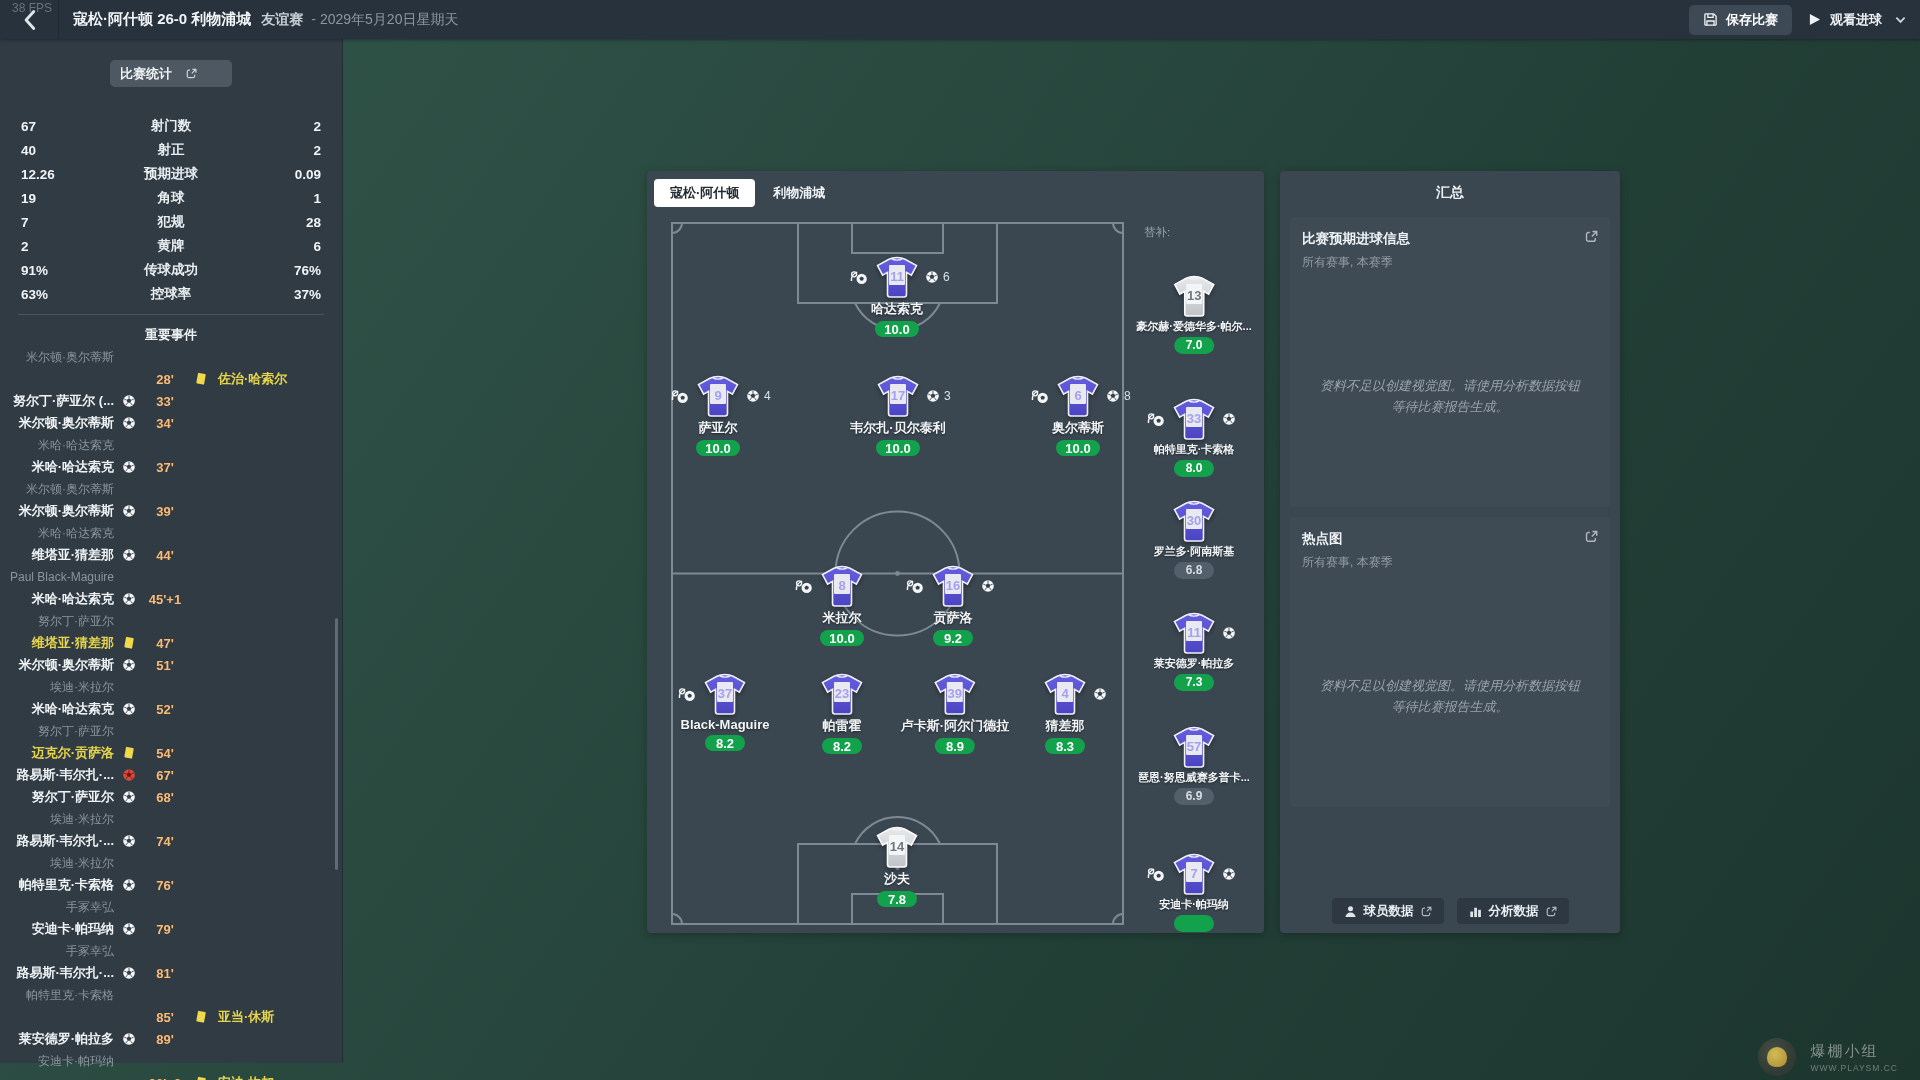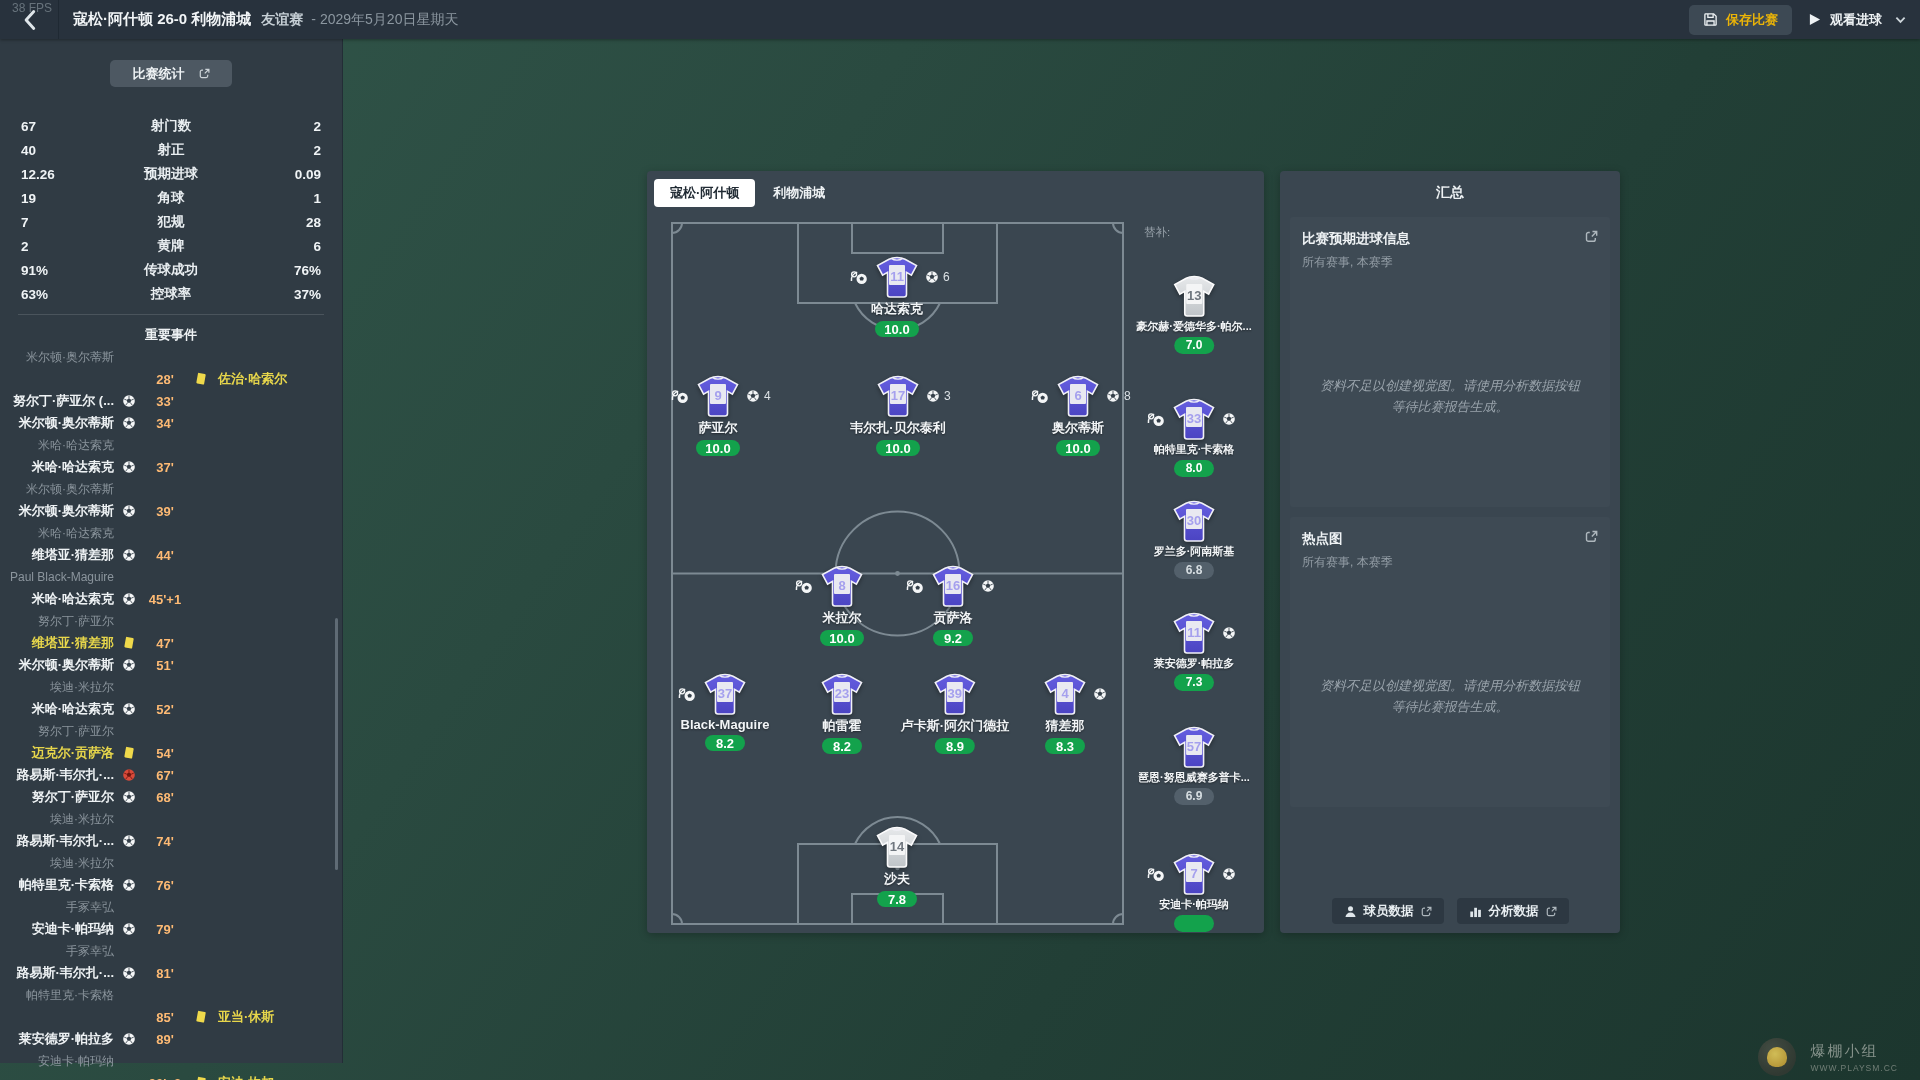--- a/index.html
+++ b/index.html
@@ -16,31 +16,31 @@
     background:#28323d; display:flex; align-items:center; box-shadow:0 1px 3px rgba(0,0,0,.35); z-index:5;}
   .fps { position:absolute; left:12px; top:1px; font-size:12px; color:rgba(155,168,175,.55); z-index:6;}
   .back-btn { width:58px; height:39px; display:flex; align-items:center; justify-content:center; color:#dfe6ea; cursor:pointer; }
   .back-btn svg { width:17px; height:24px; }
   .tb-divider { width:1px; height:39px; background:#1f2933; margin-right:14px;}
   .tb-title { font-size:15px; font-weight:bold; color:#f2f5f7; }
   .tb-comp { font-size:14px; font-weight:bold; color:#c6cfd5; margin-left:10px; }
   .tb-date { font-size:14px; color:#8c97a0; margin-left:8px; }
   .tb-right { margin-left:auto; display:flex; align-items:center; padding-right:14px; gap:16px;}
   .save-btn { display:flex; align-items:center; gap:8px; background:#3d4954; border-radius:5px;
-    padding:6px 14px; font-size:13px; font-weight:bold; color:#eab308; cursor:pointer;}
+    padding:6px 14px; font-size:13px; font-weight:bold; color:#ffffff; cursor:pointer;}
   .save-btn svg { width:15px; height:15px; color:#eef2f4;}
   .watch-btn { display:flex; align-items:center; gap:9px; font-size:13px; font-weight:bold; color:#eef2f4; cursor:pointer;}
   .watch-btn .play { width:13px; height:13px; }
   .watch-btn .chev { width:11px; height:8px; margin-left:4px; color:#cdd5da;}
 
   
   .left-panel { position:absolute; left:0; top:39px; width:343px; height:1024px;
     background:#303b44; border-right:1px solid #232d36; z-index:2;}
   .stats-btn { margin:21px auto 0; width:122px; height:27px; background:#4d5862; border-radius:5px;
-    display:flex; align-items:center; justify-content:center; gap:14px; font-size:13px; font-weight:bold; color:#eef2f4; cursor:pointer;}
+    display:flex; align-items:center; gap:14px; font-size:13px; font-weight:bold; color:#eef2f4; cursor:pointer;padding-left:10px;}
   .stats-btn svg { width:11px; height:11px; color:#cdd4d9;}
   .stats-rows { margin-top:27px; }
   .stat-row { display:grid; grid-template-columns:70px 1fr 70px; height:24px; align-items:center; padding:0 21px;}
   .stat-home { text-align:left; font-weight:bold; font-size:13.5px; color:#f0f4f6;}
   .stat-label { text-align:center; font-weight:bold; font-size:13.5px; color:#e9eef1;}
   .stat-away { text-align:right; font-weight:bold; font-size:13.5px; color:#f0f4f6;}
   .lp-divider { height:1px; background:rgba(255,255,255,.13); margin:8px 18px 0 18px;}
   .events-header { text-align:center; font-size:13px; font-weight:bold; color:#eef2f4; margin-top:9px; height:22px; line-height:22px;}
   .events-list { margin-top:0; }
   .ev-row { display:grid; grid-template-columns:114px 30px 42px 30px 1fr; height:22px; align-items:center; cursor:pointer;}

